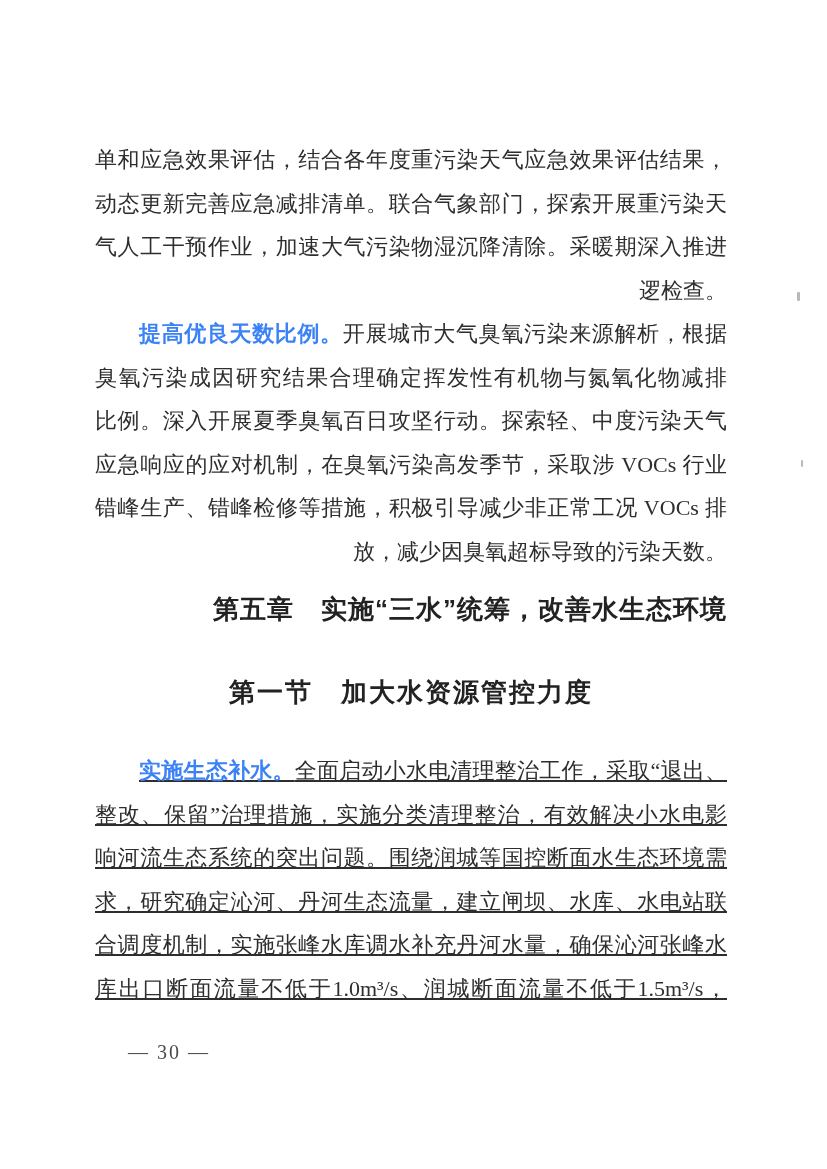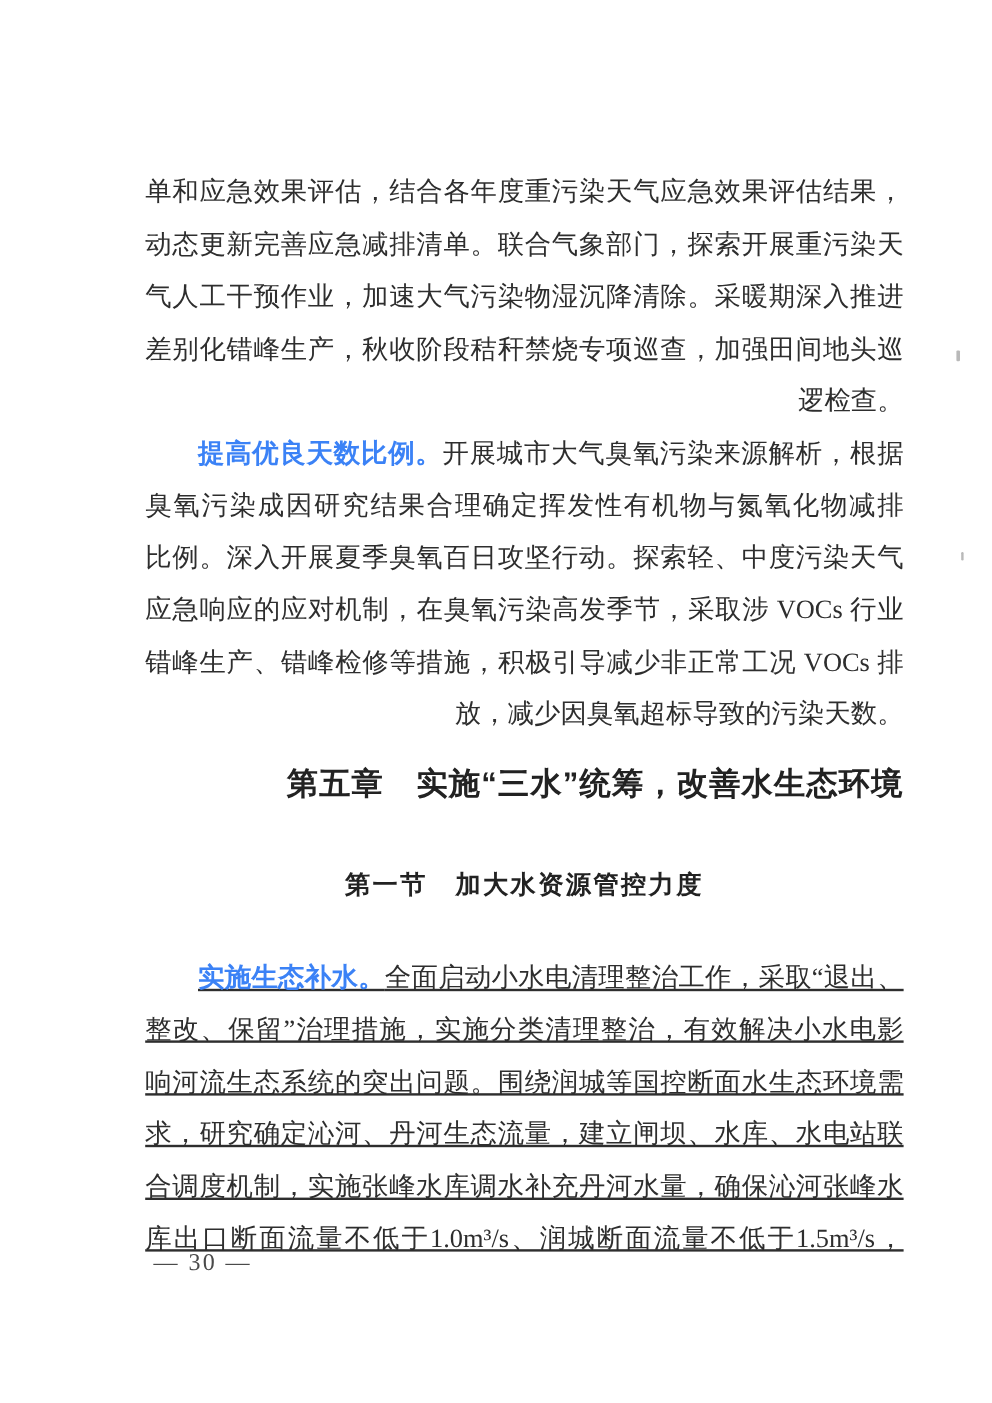--- a/index.html
+++ b/index.html
@@ -6,21 +6,21 @@
   .page{
     position:relative;
     width:827px;height:1169px;
     background:#ffffff;
     overflow:hidden;
     font-family:"Liberation Serif","DejaVu Serif",serif;
     color:#2e2e2e;
   }
   .content{
     position:absolute;
-    left:121px;top:138px;width:632px;
+    left:95px;top:138px;width:632px;
   }
   .bodyline{
     font-size:22px;
     line-height:43.5px;
     white-space:nowrap;
     color:#2e2e2e;
     text-align:right;
   }
   .j{ 
     white-space:normal;
@@ -35,21 +35,21 @@
     font-weight:bold;
     font-size:26px;
     line-height:36px;
     letter-spacing:1px;
     text-align:right;
     color:#222222;
   }
   .section{
     margin:50px 0 0 0;
     font-weight:bold;
-    font-size:21px;
+    font-size:26px;
     line-height:32px;
     letter-spacing:2px;
     text-align:center;
     color:#222222;
   }
   .para3{margin-top:40px;text-decoration:underline;}
   .footer{
     position:absolute;
     left:128px;top:1041px;
     font-size:20px;
@@ -68,21 +68,20 @@
 </head>
 <body>
 
 <div class="page">
   <div class="content">
 
     <div>
       <div class="bodyline j">单和应急效果评估，结合各年度重污染天气应急效果评估结果，</div>
       <div class="bodyline j">动态更新完善应急减排清单。联合气象部门，探索开展重污染天</div>
       <div class="bodyline j">气人工干预作业，加速大气污染物湿沉降清除。采暖期深入推进</div>
-      <div class="bodyline j">差别化错峰生产，秋收阶段秸秆禁烧专项巡查，加强田间地头巡</div>
       <div class="bodyline">逻检查。</div>
     </div>
 
     <div>
       <div class="bodyline j indent"><span class="lead">提高优良天数比例。</span><span>开展城市大气臭氧污染来源解析，根据</span></div>
       <div class="bodyline j">臭氧污染成因研究结果合理确定挥发性有机物与氮氧化物减排</div>
       <div class="bodyline j">比例。深入开展夏季臭氧百日攻坚行动。探索轻、中度污染天气</div>
       <div class="bodyline j">应急响应的应对机制，在臭氧污染高发季节，采取涉 VOCs 行业</div>
       <div class="bodyline j">错峰生产、错峰检修等措施，积极引导减少非正常工况 VOCs 排</div>
       <div class="bodyline">放，减少因臭氧超标导致的污染天数。</div>

